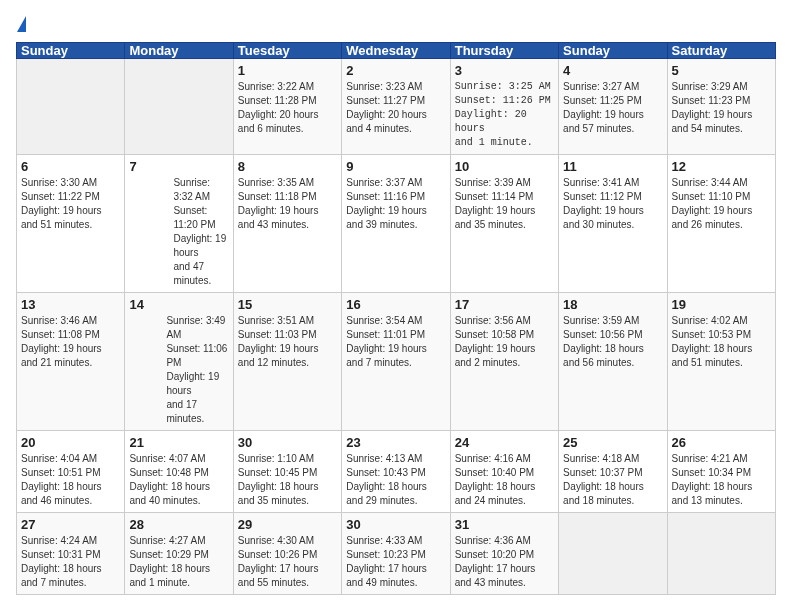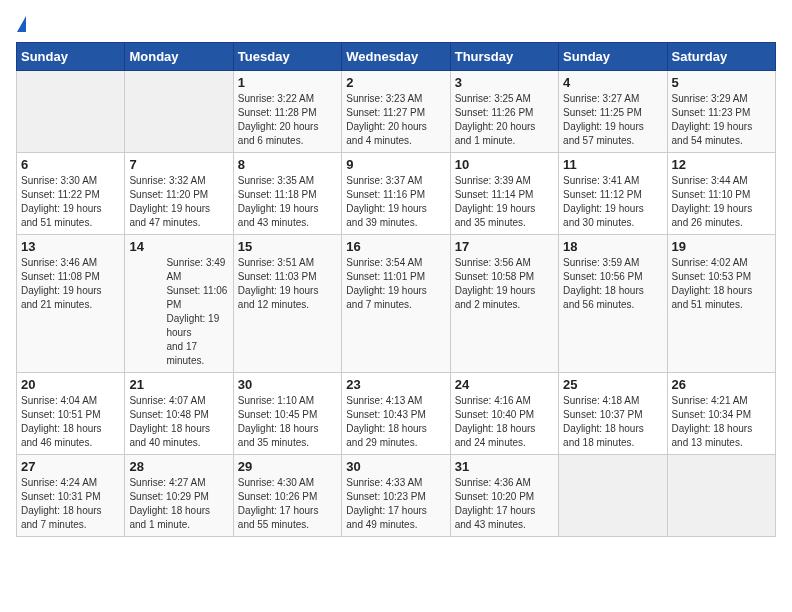--- a/index.html
+++ b/index.html
@@ -35,21 +35,21 @@
       font-weight: normal;
     }
     .calendar {
       width: 100%;
       border-collapse: collapse;
       font-size: 11px;
     }
     .calendar thead th {
       background-color: #2255a4;
       color: #fff;
-      padding: 6px 4px;
+      padding: 0 4px;
       text-align: left;
       font-size: 13px;
       font-weight: bold;
       border: 1px solid #1a3d8a;
     }
     .calendar tbody td {
       vertical-align: top;
       border: 1px solid #ccc;
       padding: 4px;
       width: 108px;
@@ -140,21 +140,21 @@
         </td>
         <td>
           <span class="day-number">2</span>
           <div class="day-detail" style="white-space: pre-line;">Sunrise: 3:23 AM
 Sunset: 11:27 PM
 Daylight: 20 hours
 and 4 minutes.</div>
         </td>
         <td>
           <span class="day-number">3</span>
-          <div class="day-detail" style="white-space: pre-line;">Sunrise: 3:25 AM
+          <div class="day-detail" style="white-space: pre-line; font-family: Liberation Mono, monospace;">Sunrise: 3:25 AM
 Sunset: 11:26 PM
 Daylight: 20 hours
 and 1 minute.</div>
         </td>
         <td>
           <span class="day-number">4</span>
           <div class="day-detail" style="white-space: pre-line;">Sunrise: 3:27 AM
 Sunset: 11:25 PM
 Daylight: 19 hours
 and 57 minutes.</div>
@@ -170,21 +170,21 @@
       <tr>
         <td>
           <span class="day-number">6</span>
           <div class="day-detail" style="white-space: pre-line;">Sunrise: 3:30 AM
 Sunset: 11:22 PM
 Daylight: 19 hours
 and 51 minutes.</div>
         </td>
         <td>
           <span class="day-number">7</span>
-          <div class="day-detail" style="white-space: pre-line;">Sunrise: 3:32 AM
+          <div class="day-detail" style="white-space: pre-line; margin-left: 44px;">Sunrise: 3:32 AM
 Sunset: 11:20 PM
 Daylight: 19 hours
 and 47 minutes.</div>
         </td>
         <td>
           <span class="day-number">8</span>
           <div class="day-detail" style="white-space: pre-line;">Sunrise: 3:35 AM
 Sunset: 11:18 PM
 Daylight: 19 hours
 and 43 minutes.</div>

